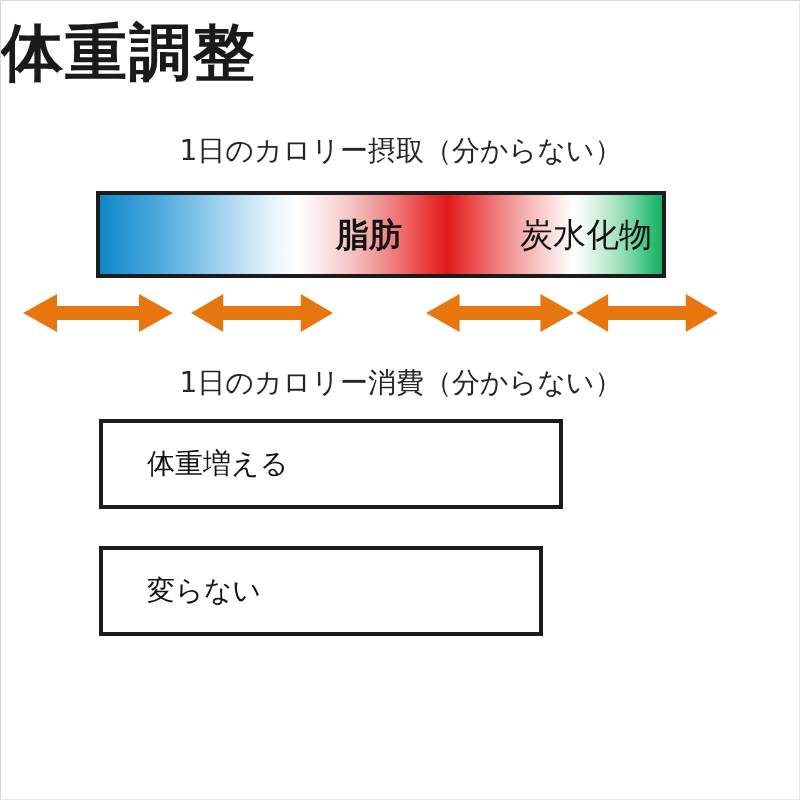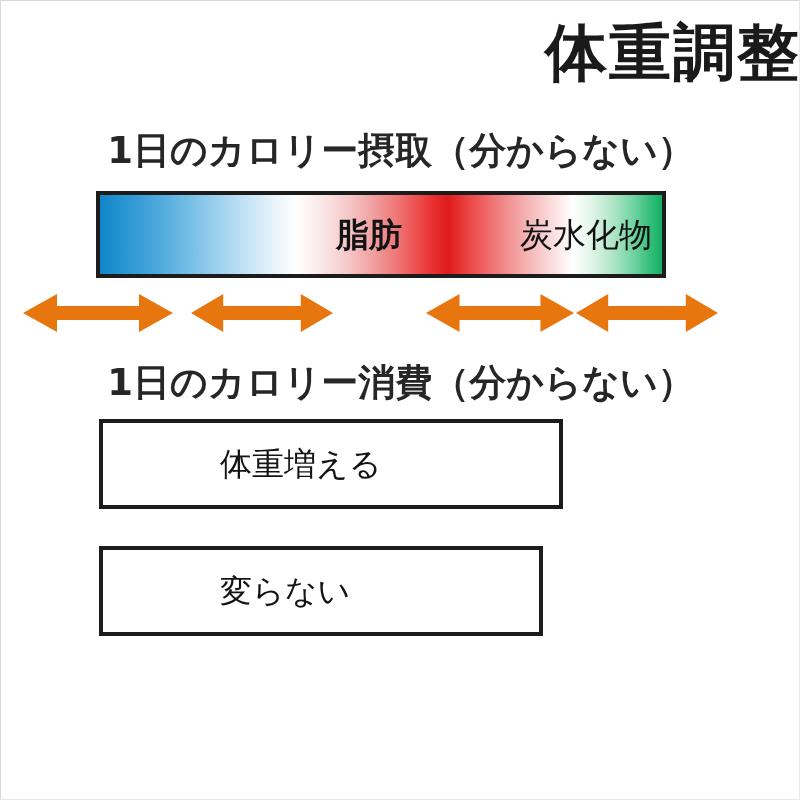--- a/index.html
+++ b/index.html
@@ -23,37 +23,37 @@
     border-bottom: 1px solid #e8e8e8;
     overflow: hidden;
   }
 
   
   .title {
     position: absolute;
     left: 0;
     top: 16px;
     width: 800px;
-    text-align: right;
+    text-align: left;
     font-size: 62px;
     line-height: 72px;
     font-weight: 700;
     color: #1a1a1a;
     letter-spacing: 2px;
   }
 
   
   .section-label {
     position: absolute;
     left: 0;
     width: 800px;
     text-align: center;
-    font-size: 37px;
+    font-size: 28px;
     line-height: 44px;
-    font-weight: 700;
+    font-weight: 400;
     color: #262626;
     letter-spacing: 0px;
   }
   .label-intake  { top: 128px; }
   .label-burn    { top: 360px; }
 
   
   .bar-wrap {
     position: absolute;
     left: 95px;
@@ -125,25 +125,25 @@
   .outcome-box {
     position: absolute;
     left: 98px;
     border: 4px solid #1c1c1c;
     box-sizing: border-box;
     background: #ffffff;
     display: flex;
     align-items: center;
   }
   .outcome-text {
-    font-size: 32px;
+    font-size: 28px;
     line-height: 42px;
     font-weight: 400;
     color: #131313;
-    padding-left: 117px;
+    padding-left: 44px;
     white-space: nowrap;
   }
   .box-1 { top: 418px; width: 464px; height: 90px; }
   .box-2 { top: 545px; width: 444px; height: 90px; }
   .box-3 { top: 672px; width: 662px; height: 92px; }
 </style>
 </head>
 <body>
 
 <div id="canvas">

